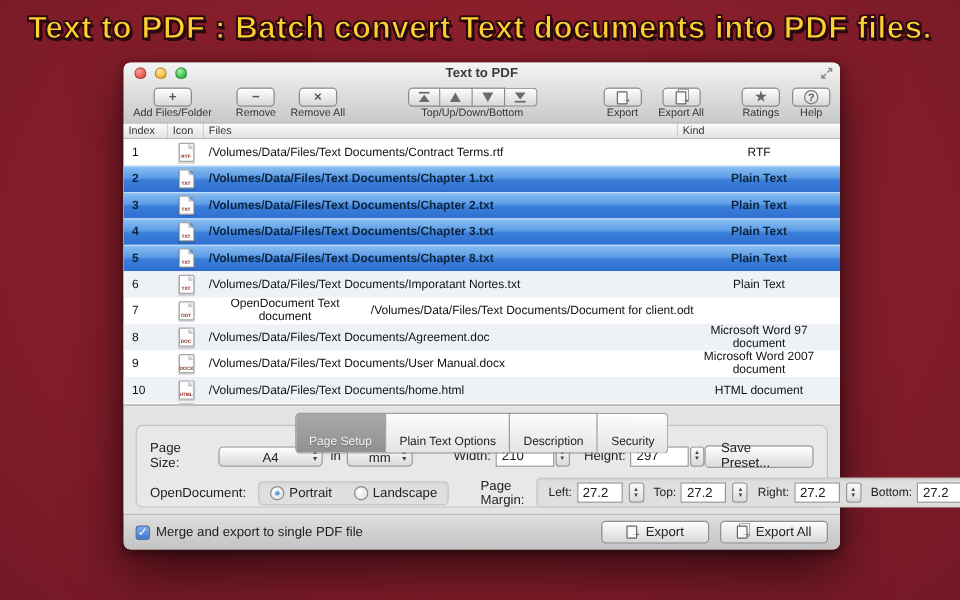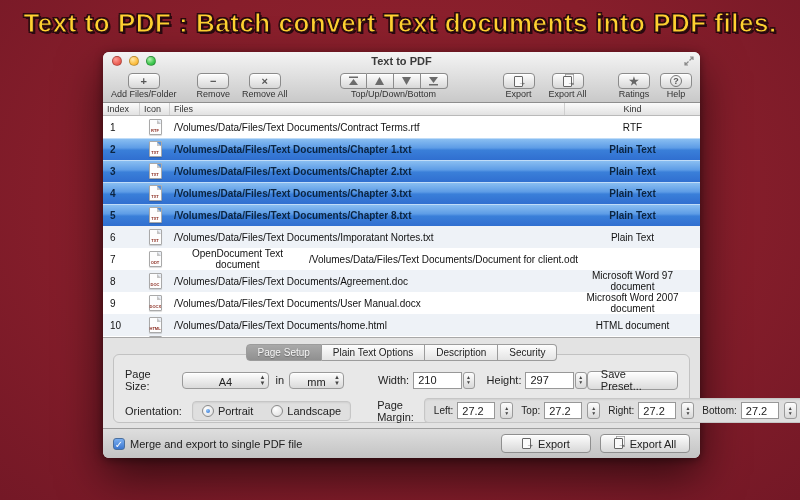--- a/index.html
+++ b/index.html
@@ -55,21 +55,21 @@
   .star{ font-size:11px; color:#666; }
   .qmark{ width:12px; height:12px; border:1px solid #777; border-radius:50%; font-size:9px; font-weight:bold; color:#555; display:flex; align-items:center; justify-content:center; }
   .spacer{ flex:1; }
   
   .thead{ display:flex; height:13px; background:linear-gradient(#fbfbfb,#e2e2e2);
     border-bottom:1px solid #b9b9b9; font-size:9px; color:#333; }
   .thead > div{ border-right:1px solid #cfcfcf; padding:1px 4px; }
   .col-index{ width:37px; }
   .col-icon{ width:30px; }
   .col-files{ flex:1; }
-  .col-kind{ width:135px; text-align:center; border-right:none !important; }
+  .col-kind{ width:135px; text-align:left; border-right:none !important; }
   .tbody{ height:221px; overflow:hidden; background:#fff; }
   .row{ display:flex; height:22px; align-items:center; font-size:10px; color:#111; }
   .row.alt{ background:#eef2f7; }
   .row.sel{
     background:linear-gradient(180deg,#8ec2f3 0%, #5d9ce6 45%, #3a7fd9 55%, #306fd0 100%);
     box-shadow:inset 0 1px 0 rgba(255,255,255,.45);
     color:#0b2440; font-weight:bold;
   }
   .row > .c{ padding:0 4px; }
   .c.index{ width:37px; padding-left:7px; }
@@ -79,21 +79,21 @@
   .row.partial{ height:11px; overflow:hidden; align-items:flex-start; }
   .ficon{ width:13px; height:16px; background:#fdfdfd; border:1px solid #a9a9a9; border-radius:1px; position:relative; box-shadow:0 1px 1px rgba(0,0,0,.15); }
   .ficon:before{ content:""; position:absolute; top:0; right:0; border-style:solid; border-width:0 4px 4px 0; border-color:#d8d8d8 #e9eef5 #c4c4c4 #d8d8d8; }
   .row.sel .ficon:before{ border-color:#d8d8d8 #4f92e2 #c4c4c4 #d8d8d8; }
   .ficon .ext{ position:absolute; bottom:1px; left:0; width:100%; text-align:center; font-size:4px; color:#8a2a1e; font-weight:bold; letter-spacing:0; }
   
   .panel{ position:relative; height:91px; background:#e3e3e3; border-top:1px solid #a8a8a8; }
   .groupbox{ position:absolute; left:10px; right:10px; top:16px; bottom:5px;
     border:1px solid #c2c2c2; border-radius:6px; background:#e8e8e8; }
   .tabbar{ position:absolute; top:6px; left:0; width:100%; display:flex; justify-content:center; z-index:2; }
-  .tab{ height:17px; padding:0 11px; border:1px solid #9c9c9c; border-left:none;
+  .tab{ height:17px; padding:16px 11px; border:1px solid #9c9c9c; border-left:none;
     background:linear-gradient(#fdfdfd,#e4e4e4); font-size:10px; line-height:16px; color:#222;text-align:center; }
   .tab:first-child{ border-left:1px solid #9c9c9c; border-radius:4px 0 0 4px; }
   .tab:last-child{ border-radius:0 4px 4px 0; }
   .tab.sel{ background:linear-gradient(#a9a9a9,#909090); color:#f4f4f4; text-shadow:0 1px 1px rgba(0,0,0,.3); }
   .prow{ position:absolute; left:22px; right:22px; display:flex; align-items:center; }
   .prow1{ top:30px; }
   .prow2{ top:60px; }
   .plabel{ font-size:11px; color:#222; }
   .popup{ height:17px; border:1px solid #9a9a9a; border-radius:4px;
     background:linear-gradient(#fdfdfd,#dadada); box-shadow:inset 0 1px 0 #fff;
@@ -368,21 +368,21 @@
       <span class="plabel" style="margin-left:12px">Height:</span>
       <div class="field" style="width:52px;margin-left:4px">
           <span>297</span>
         </div>
       <div class="stepper">▲<br>▼</div>
       <div class="spacer"></div>
       <div class="pushbtn">Save Preset...</div>
     </div>
 
     <div class="prow prow2">
-      <span class="plabel">Orientation:</span>
+      <span class="plabel">OpenDocument:</span>
       <div class="subbox" style="margin-left:10px;gap:18px" id="orientbox">
           <div class="radio-item">
             <span class="radio on"></span>
             <span>Portrait</span>
           </div>
           <div class="radio-item">
             <span class="radio"></span>
             <span>Landscape</span>
           </div>
         </div>

